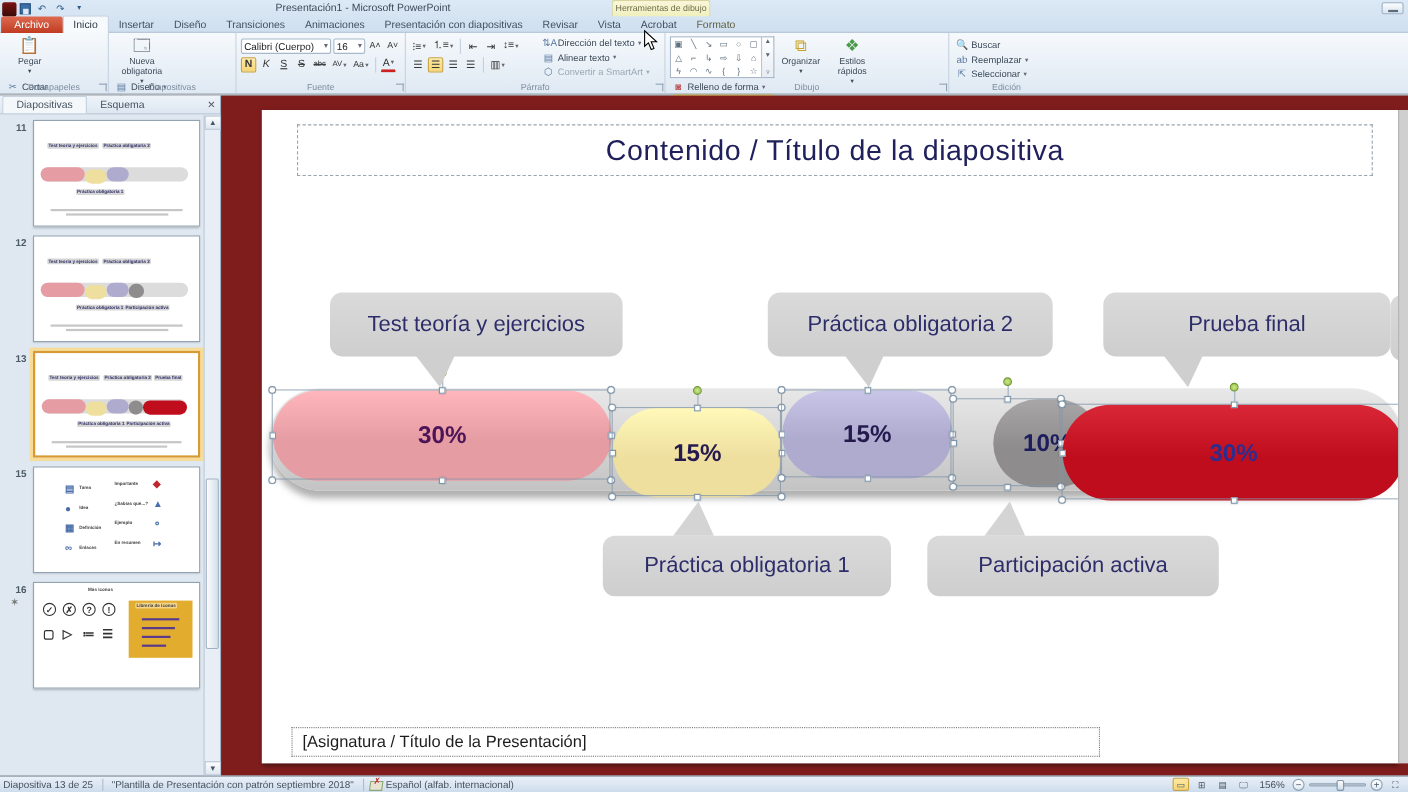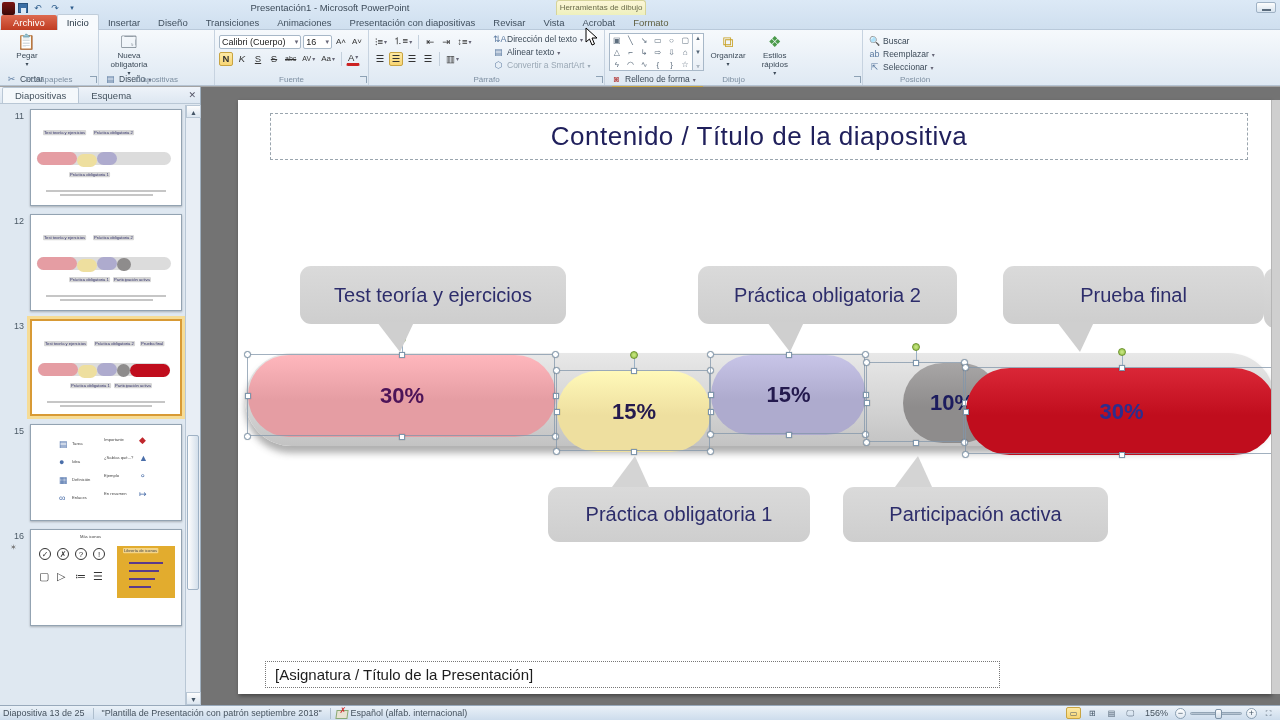--- a/index.html
+++ b/index.html
@@ -51,36 +51,36 @@
   .vsep { width:1px; height:14px; background:#c4d0dc; margin:0 2px; }
   .shapebox { width:84px; height:38px; background:#fff; border:1px solid #a8b8c8; display:grid; grid-template-columns:repeat(6,1fr); align-content:space-around; justify-items:center; font-size:8px; color:#5f6f7f; float:left; }
   .shapescroll { float:left; width:11px; height:38px; border:1px solid #a8b8c8; border-left:none; background:linear-gradient(#fff,#e8eef5); font-size:6px; color:#567; display:flex; flex-direction:column; align-items:center; justify-content:space-between; padding:1px 0; }
 
   
   .sidebar { position:absolute; left:0; top:87px; width:201px; height:618px; background:#dfe8f1; border-right:1px solid #9fb0c0; }
   .ptabs { height:17px; display:flex; align-items:flex-end; background:linear-gradient(#eef3f9,#dde7f1); border-bottom:1px solid #b9c7d5; padding-left:2px; position:relative; }
   .ptab { font-size:9.5px; padding:2px 12px; color:#45535f; }
   .ptab.active { background:#f4f8fb; border:1px solid #b9c7d5; border-bottom:none; border-radius:2px 2px 0 0; }
   .pclose { position:absolute; right:4px; top:3px; font-size:9px; color:#556; }
-  .thumbwrap { position:absolute; left:0; top:18px; bottom:0; width:186px; overflow:hidden; padding-top:4px; }
+  .thumbwrap { position:absolute; left:0; top:18px; bottom:0; width:186px; overflow:hidden; padding-top:4px;font-weight:bold; }
   .thumbrow { position:relative; margin-bottom:8px; }
   .tnum { position:absolute; left:4px; top:2px; width:20px; text-align:right; font-size:9px; color:#4c5a66; }
   .tstar { position:absolute; left:10px; top:14px; font-size:8px; color:#777; }
   .thumb { position:relative; margin-left:30px; width:152px; height:97px; background:#fff; border:1px solid #93a3b2; box-shadow:0 1px 2px rgba(0,0,0,.25); overflow:hidden; }
   .thumbrow.sel .thumb { border:2px solid #d89a35; box-shadow:0 0 0 3px #f6dc96, 0 1px 2px rgba(0,0,0,.25); }
   .mini-callout { position:absolute; background:#d6d6d6; border-radius:2px; color:#32326b; font-size:8px; line-height:10px; height:10px; padding:0 2px; transform:scale(.52); transform-origin:left top; white-space:nowrap; }
   .mini-track { position:absolute; left:6px; right:10px; height:13px; background:#dcdcdc; border-radius:7px; }
   .mini-pill { position:absolute; top:0; height:13px; border-radius:7px; }
   .mini-note { position:absolute; left:10%; height:2px; background:#c6c6c6; }
   .pscroll { position:absolute; right:0; top:18px; bottom:0; width:15px; background:#e8eef5; border-left:1px solid #b9c7d5; }
   .pscroll .sarr { position:absolute; left:0; width:15px; height:13px; font-size:7px; color:#456; text-align:center; line-height:13px; background:linear-gradient(#fdfdfd,#dce6f0); border:1px solid #b9c7d5; }
   .pscroll .sthumb { position:absolute; left:1px; width:12px; background:linear-gradient(90deg,#fdfdfd,#d3dfeb); border:1px solid #9fb2c5; border-radius:2px; }
 
   
-  .workspace { position:absolute; left:201px; top:87px; right:0; bottom:15px; background:#737373; }
+  .workspace { position:absolute; left:201px; top:87px; right:0; bottom:15px; background:#7f1d1d; }
   .slide { position:absolute; left:37px; top:13px; width:1033px; height:594px; background:#fff; box-shadow:1px 2px 4px rgba(0,0,0,.4); overflow:hidden; }
   .vscroll { position:absolute; right:0; top:0; width:9px; bottom:0; background:#cfcfcf; border-left:1px solid #b5b5b5; }
   .slide-title { position:absolute; left:32px; top:13px; width:978px; height:47px; border:1px dashed #9aa5ae;
                  font-size:26px; color:#20205c; text-align:center; line-height:45px; letter-spacing:.5px; }
   .track { position:absolute; left:7px; top:253px; width:1030px; height:93px; border-radius:47px;
            background:linear-gradient(#e8e8e8,#cfcfcf 70%,#c3c3c3); box-shadow:0 7px 7px rgba(80,80,80,.45); }
   .pill { position:absolute; display:flex; align-items:center; justify-content:center; font-weight:bold; font-size:22px; }
   .callout { position:absolute; background:linear-gradient(#dadada,#cecece); border-radius:11px; display:flex; align-items:center; justify-content:center; font-size:20px; color:#2d2d6b; }
   .ctip { position:absolute; width:0; height:0; }
   .handle-box { position:absolute; border:1px solid rgba(130,150,170,.75); pointer-events:none; }
@@ -340,21 +340,21 @@
           <span class="si">ab</span>
           <span>Reemplazar</span> 
           <span style="font-size:6px;color:#667;">▾</span>
         </div>
       <div class="sbtn">
           <span class="si">⇱</span>
           <span>Seleccionar</span> 
           <span style="font-size:6px;color:#667;">▾</span>
         </div>
     </div>
-    <div class="glabel">Posición</div>
+    <div class="glabel">Edición</div>
   </div>
 </div>
 
 <div class="sidebar">
   <div class="ptabs">
     <div class="ptab active">Diapositivas</div>
     <div class="ptab">Esquema</div>
     <div class="pclose">✕</div>
   </div>
   <div class="thumbwrap" id="thumbwrap">

